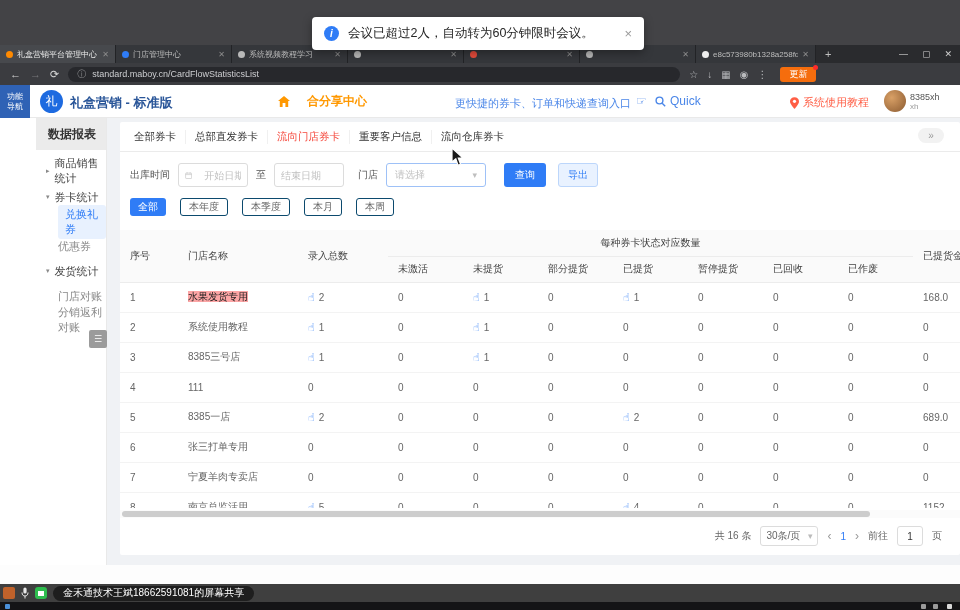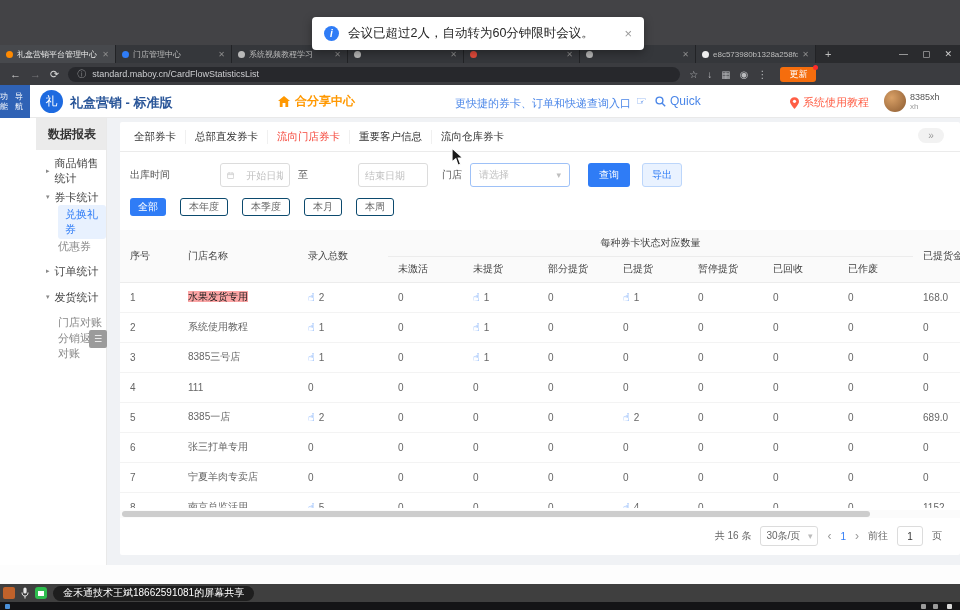--- a/index.html
+++ b/index.html
@@ -33,25 +33,25 @@
   .urlbox .uinfo{color:#8a8b8e;font-size:9px;}
   .urlbox .utext{color:#cccdd0;font-size:9px;white-space:nowrap;overflow:hidden;}
   .abar-ic{color:#b9babd;font-size:10px;}
   .update-badge{position:relative;margin-left:4px;width:36px;height:15px;background:#f56d0d;border-radius:3px;color:#fff;
     font-size:9px;display:flex;align-items:center;justify-content:center;}
   .update-badge .dot{position:absolute;right:-2px;top:-2px;width:5px;height:5px;border-radius:50%;background:#ff2b2b;}
 
   
   .app-header{position:absolute;top:85px;left:0;width:960px;height:33px;background:#fff;border-bottom:1px solid #e9e9e9;z-index:5;}
   .nav-toggle{position:absolute;left:0;top:0;width:30px;height:33px;background:#2f62b5;color:#fff;font-size:8px;line-height:10px;
-    display:flex;align-items:center;justify-content:center;}
+    display:flex;flex-direction:column;align-items:center;justify-content:center;}
   .logo{position:absolute;left:40px;top:5px;width:23px;height:23px;border-radius:50%;background:#1d6ae0;color:#fff;font-size:12px;
     display:flex;align-items:center;justify-content:center;}
   .app-title{position:absolute;left:70px;top:9px;font-size:13px;font-weight:bold;color:#2a5699;white-space:nowrap;}
-  .share-center{position:absolute;left:277px;top:8px;display:flex;align-items:center;gap:4px;color:#ff9800;font-size:12px;font-weight:bold;}
+  .share-center{position:absolute;left:277px;top:8px;display:flex;align-items:center;gap:16px;color:#ff9800;font-size:12px;font-weight:bold;}
   .tip{position:absolute;left:455px;top:11px;font-size:11px;color:#4a86e8;white-space:nowrap;}
   .hand-cta{position:absolute;left:636px;top:9px;color:#4a86e8;font-size:12px;}
   .quick{position:absolute;left:655px;top:9px;display:flex;align-items:center;gap:4px;color:#4a86e8;font-size:12px;}
   .tutorial{position:absolute;left:790px;top:10px;display:flex;align-items:center;gap:4px;color:#ff5e45;font-size:11px;white-space:nowrap;}
   .avatar{position:absolute;left:884px;top:5px;width:22px;height:22px;border-radius:50%;
     background:radial-gradient(circle at 35% 35%, #d9a066, #8a5a30);}
   .user-block{position:absolute;left:910px;top:7px;font-size:9px;color:#555;line-height:10px;}
   .user-block .sub{font-size:8px;color:#9a9a9a;}
 
   
@@ -68,21 +68,21 @@
   
   .main{position:absolute;top:118px;left:107px;width:853px;height:447px;background:#f0f2f5;}
   .card{position:absolute;left:13px;top:4px;right:0;height:433px;background:#fff;overflow:hidden;border-radius:2px;}
   .card-tabs{position:absolute;top:0;left:0;right:0;height:30px;border-bottom:1px solid #ebebeb;display:flex;align-items:center;padding-left:5px;}
   .ctab{padding:0 9px;font-size:10.5px;color:#333;border-right:1px solid #f0f0f0;cursor:pointer;white-space:nowrap;}
   .ctab.active{color:#f5483c;}
   .expand-pill{position:absolute;right:16px;top:6px;width:26px;height:15px;background:#f2f2f2;border-radius:8px;color:#9a9a9a;
     font-size:10px;display:flex;align-items:center;justify-content:center;line-height:1;}
 
   .filter-row{position:absolute;left:10px;top:40px;height:26px;display:flex;align-items:center;gap:8px;font-size:10px;color:#555;}
-  .date-input{width:70px;height:24px;border:1px solid #dcdcdc;border-radius:3px;display:flex;align-items:center;gap:12px;padding:4px 6px;background:#fff;margin-left:42px;}
+  .date-input{width:70px;height:24px;border:1px solid #dcdcdc;border-radius:3px;display:flex;align-items:center;gap:12px;padding:4px 6px;background:#fff;}
   .date-input input{border:none;outline:none;width:100%;font-size:10px;color:#555;font-family:inherit;}
   .date-input input::placeholder{color:#bfbfbf;}
   .selectbox{width:100px;height:24px;border:1px solid #9ec1f7;border-radius:3px;display:flex;align-items:center;
     justify-content:space-between;padding:0 8px;color:#bfbfbf;background:#fff;}
   .selectbox .chev{color:#bfbfbf;font-size:9px;}
   .btn-primary{width:42px;height:24px;background:#2f7cf6;color:#fff;border-radius:3px;display:flex;align-items:center;justify-content:center;margin-left:10px;cursor:pointer;}
   .btn-light{width:40px;height:24px;background:#e9f2ff;color:#2f7cf6;border:1px solid #bcd6fb;border-radius:3px;display:flex;align-items:center;justify-content:center;margin-left:4px;cursor:pointer;}
 
   .quick-row{position:absolute;left:10px;top:76px;height:18px;display:flex;align-items:center;gap:14px;}
   .chip{height:18px;padding:0 8px;border-radius:3px;font-size:10px;display:flex;align-items:center;cursor:pointer;}
@@ -235,24 +235,20 @@
       </div>
       <div class="mi">
         <span class="tri">▾</span>
         <span>券卡统计</span>
       </div>
       <div class="sub-item active">
         <span>兑换礼券</span>
       </div>
       <div class="sub-item">
         <span>优惠券</span>
-      </div>
-      <div class="mi">
-        <span class="tri">▸</span>
-        <span>订单统计</span>
       </div>
       <div class="mi">
         <span class="tri">▾</span>
         <span>发货统计</span>
       </div>
       <div class="sub-item">
         <span>门店对账</span>
       </div>
       <div class="sub-item">
         <span>分销返利对账</span>

